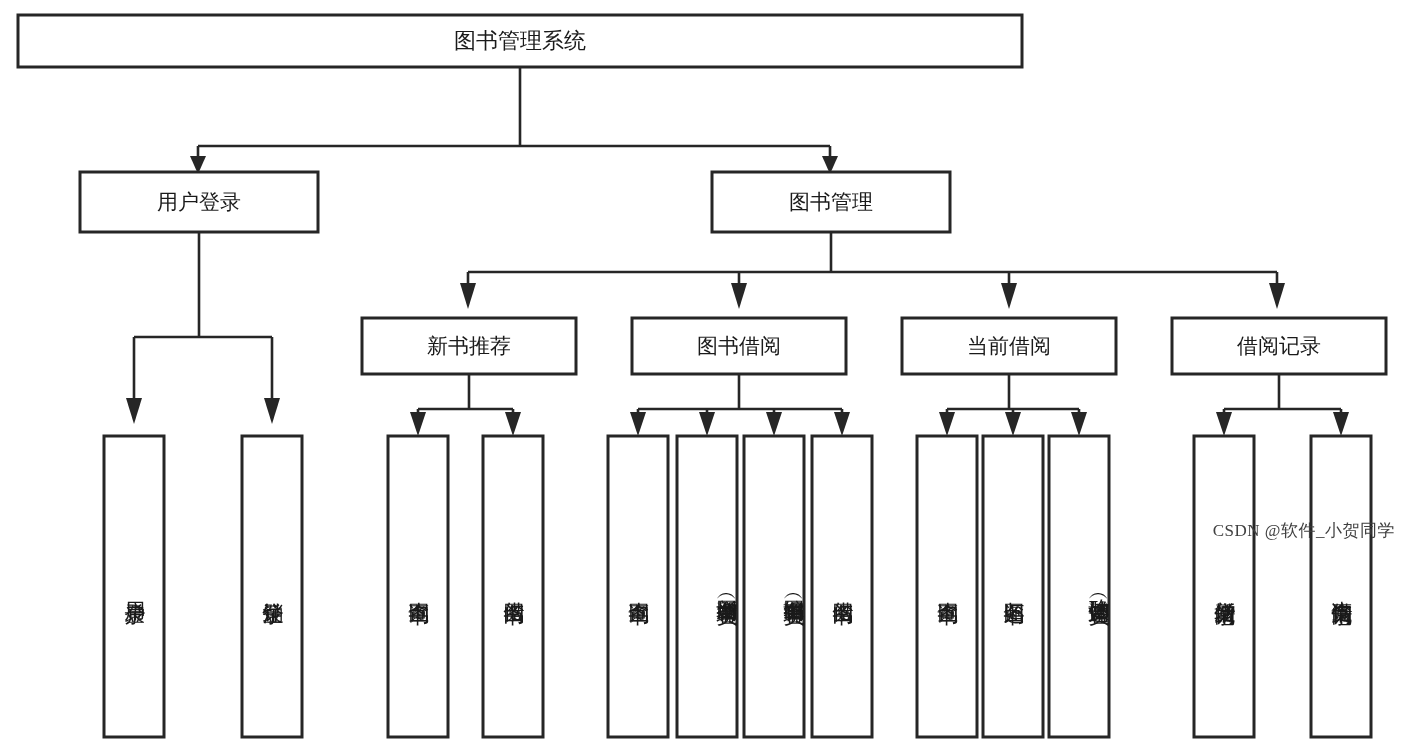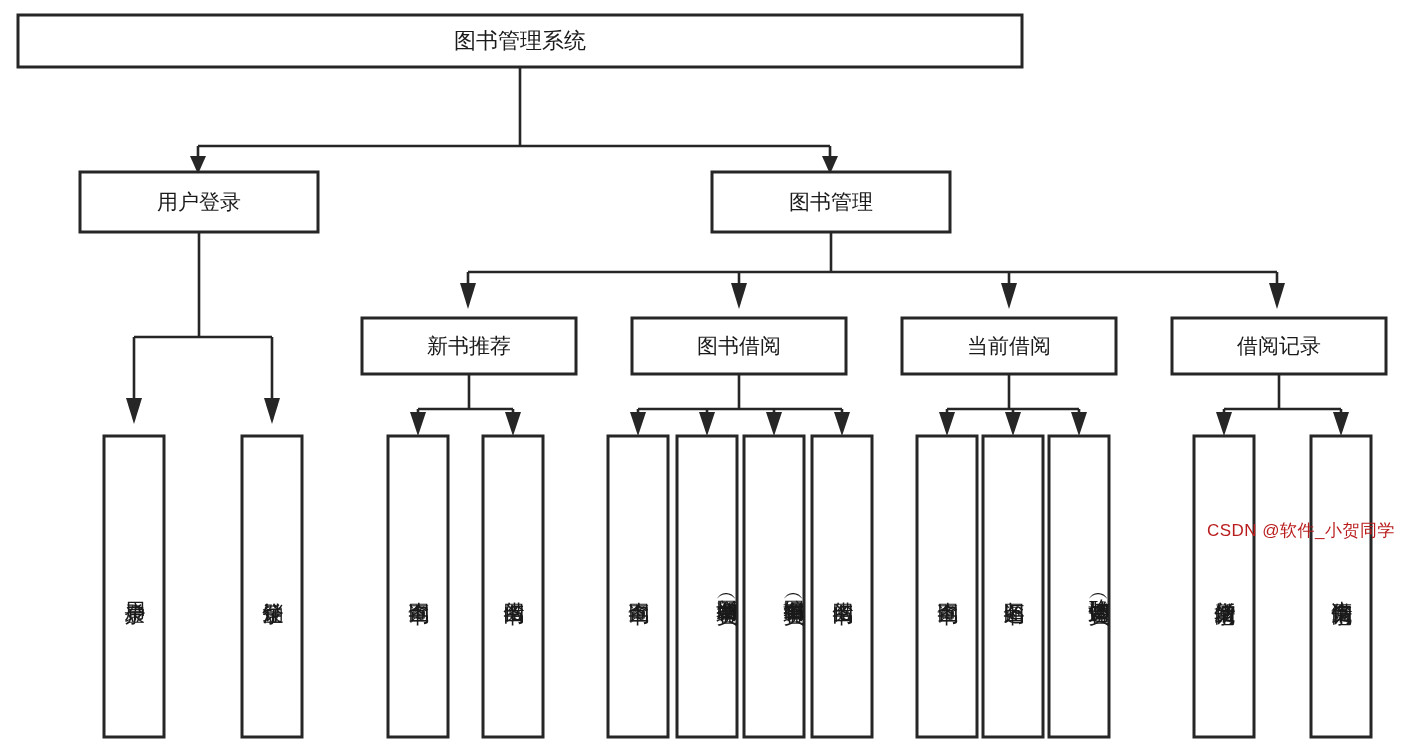--- a/index.html
+++ b/index.html
@@ -63,23 +63,23 @@
     display: flex;
     align-items: center;
     justify-content: center;
     white-space: nowrap;
     pointer-events: none;
   }
   .watermark {
     position: absolute;
     right: 10px;
     bottom: 6px;
-    font-family: Liberation Sans, sans-serif;
+    font-family: Liberation Serif, serif;
     font-size: 17px;
-    color: #b91c1c;
+    color: #404040;
     letter-spacing: 0.5px;
     white-space: nowrap;
   }
 </style>
 </head>
 <body>
 
 <div id="diagram-root">
 
   <svg class="diagram-canvas" viewBox="0 0 1405 747">

